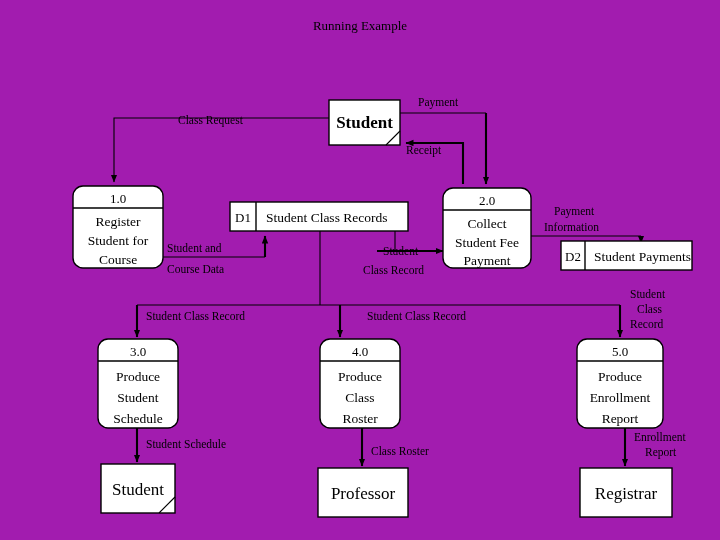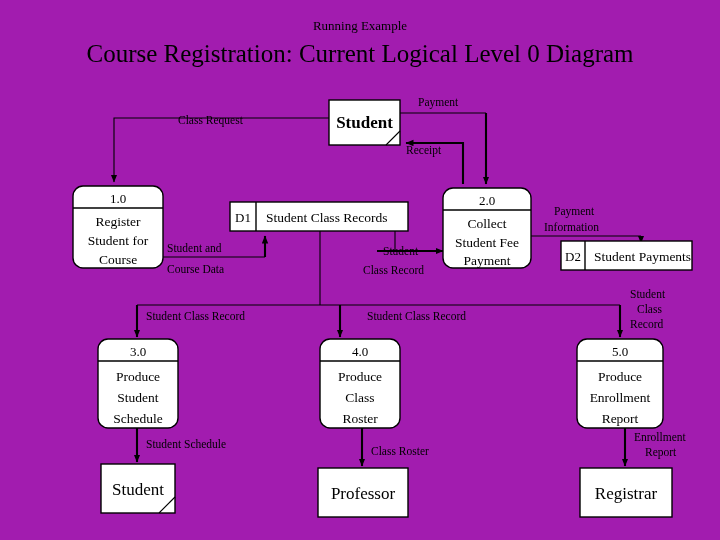--- a/index.html
+++ b/index.html
@@ -52,21 +52,20 @@
   .thinline { stroke: #000000; stroke-width: 1.1; fill: none; }
   .flowline { stroke: #000000; stroke-width: 2.1; fill: none; }
   .corner { stroke: #000000; stroke-width: 1.1; fill: none; }
 </style>
 </head>
 <body>
 
 <div id="page">
 
   <div class="hdr" id="subtitle">Running Example</div>
-  <div class="hdr" id="title">Course Registration: Current Logical Level 0 Diagram</div>
 
   <svg id="dfd-svg" viewBox="0 0 720 540">
     <defs>
       <marker id="arrow" markerWidth="9" markerHeight="9" refX="7.5" refY="3.2" orient="auto" markerUnits="userSpaceOnUse">
         <path d="M0,0 L8,3.2 L0,6.4 z" fill="#000000"></path>
       </marker>
     </defs>
 
     <g>
       <path class="thinline" d="M329,118 L114,118 L114,182" marker-end="url(#arrow)"></path>

